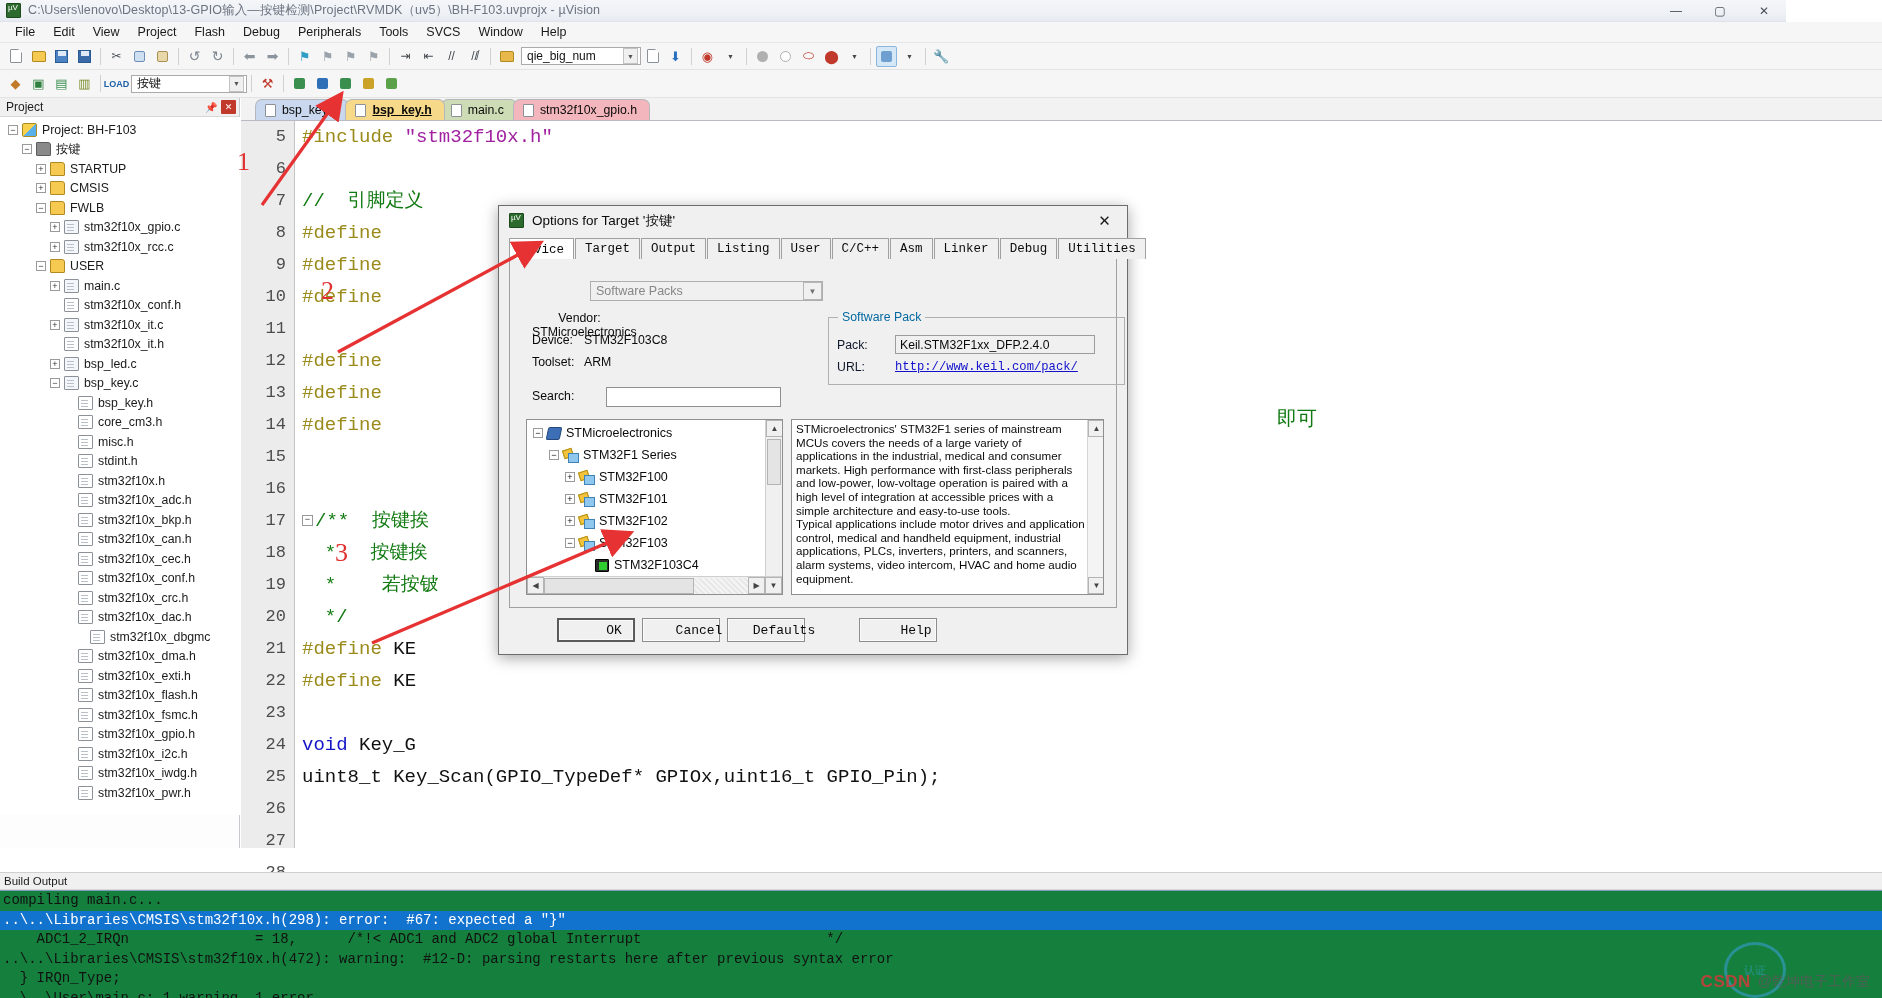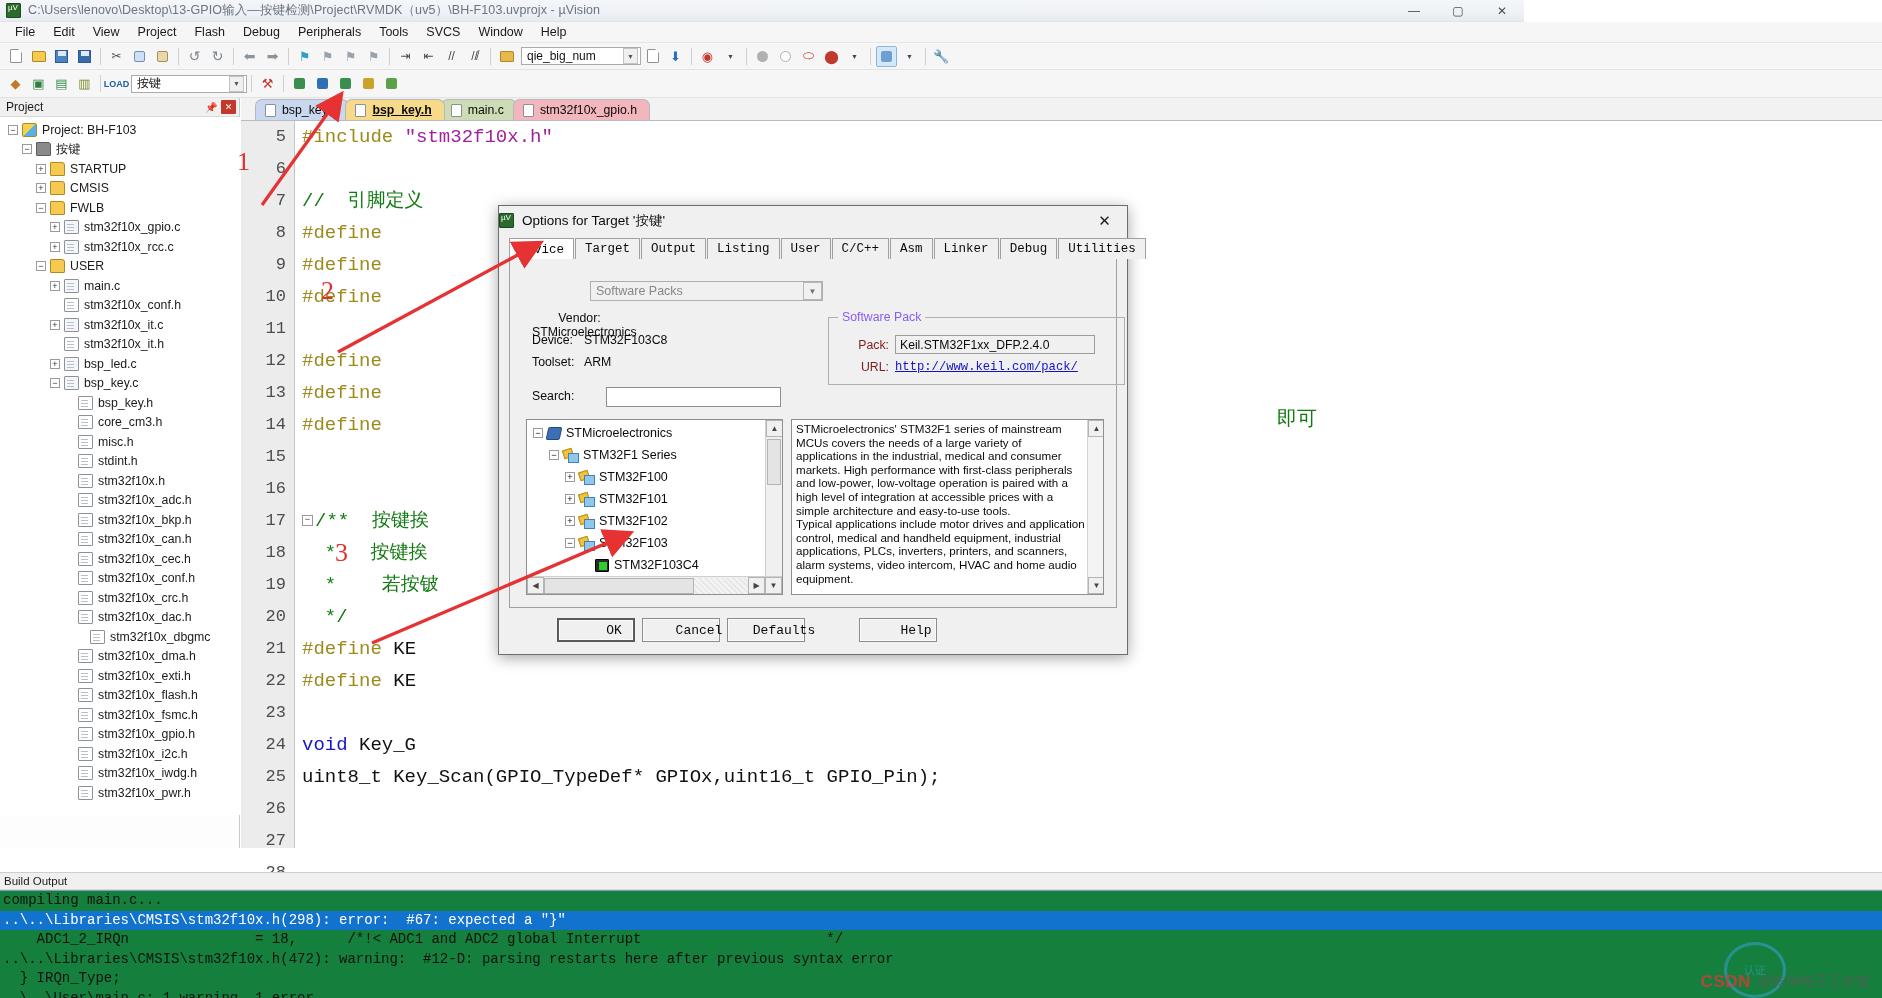--- a/index.html
+++ b/index.html
@@ -11,21 +11,21 @@
     font-family: "Liberation Sans", sans-serif;
   }
   #app {
     position: relative;
     width: 1882px; height: 998px;
     background: #ffffff;
     transform-origin: 0 0;
   }
   
   .titlebar {
-    position: absolute; left: 0; top: 0; width: 1524px; height: 22px;
+    position: absolute; left: 0; top: 0; width: 1786px; height: 22px;
     background: linear-gradient(to bottom, #f4f6f9 0%, #eef1f6 60%, #e7ebf1 100%);
     border-bottom: 1px solid #dfe3ea;
     display: flex; align-items: center;
   }
   .kv-logo {
     width: 15px; height: 15px; margin-left: 6px; margin-right: 7px;
     background: #2d6a2d; border: 1px solid #1d4a1d; border-radius: 1px;
     position: relative; flex: none;
   }
   .kv-logo::after {
@@ -212,21 +212,21 @@
   .bline.sel { background: #1273cf; color: #ffffff; }
   
   .dlg {
     position: absolute; left: 498px; top: 205px; width: 630px; height: 450px;
     background: #f0f0f0; border: 1px solid #6d6d6d;
     box-shadow: 0 3px 14px rgba(0,0,0,.35);
     z-index: 50;
   }
   .dlg-title {
     height: 30px; background: #f0f0f0; display: flex; align-items: center;
-    border-bottom: 1px solid #f0f0f0; text-align: center;
+    padding-left: 10px; border-bottom: 1px solid #f0f0f0; text-align: center;
   }
   .dlg-title .dt-ico {
     width: 15px; height: 15px; background: #2d6a2d; border: 1px solid #1d4a1d;
     margin-right: 8px; position: relative; border-radius: 1px; flex:none;
   }
   .dlg-title .dt-ico::after { content:"µV"; position:absolute;left:1px;top:-1px;color:#fff;font-size:8px;}
   .dlg-title .dt-txt { font-size: 13.5px; color: #0a0a0a; }
   .dlg-title .dt-close {
     margin-left: auto; width: 45px; height: 29px; display: flex;
     align-items: center; justify-content: center; font-size: 15px; color: #1c1c1c;
@@ -260,24 +260,24 @@
     font-size: 8px; color: #707070;
   }
   .kvrow { position: absolute; display: flex; align-items: center; font-size: 12.3px; color: #0a0a0a; }
   .kvrow .k { width: 52px; text-align: left; }
   .fieldset {
     position: absolute; left: 318px; top: 58px; width: 297px; height: 68px;
     border: 1px solid #b0b0b0;
   }
   .fs-legend {
     position: absolute; left: 9px; top: -8px; background: #f0f0f0; padding: 0 4px;
-    font-size: 12.3px; color: #8b5cf6;
+    font-size: 12.3px; color: #0369a1;
   }
   .fs-row { position: absolute; display: flex; align-items: center; }
-  .fs-row .k { width: 52px; text-align: right; font-size: 12.3px; color: #7f1d1d; margin-right: 6px;}
+  .fs-row .k { width: 52px; text-align: left; font-size: 12.3px; color: #0f172a; margin-right: 6px;}
   .pack-input {
     width: 200px; height: 19px; background: #f0f0f0; border: 1px solid #9c9c9c;
     display: flex; align-items: center; padding-left: 4px; font-size: 12.2px; color: #0a0a0a;
   }
   .url-link {
     font-family: "Liberation Mono", monospace; font-size: 12.2px;
     color: #1111cc; text-decoration: underline;
   }
   .search-input {
     position: absolute; left: 96px; top: 128px; width: 175px; height: 20px;

